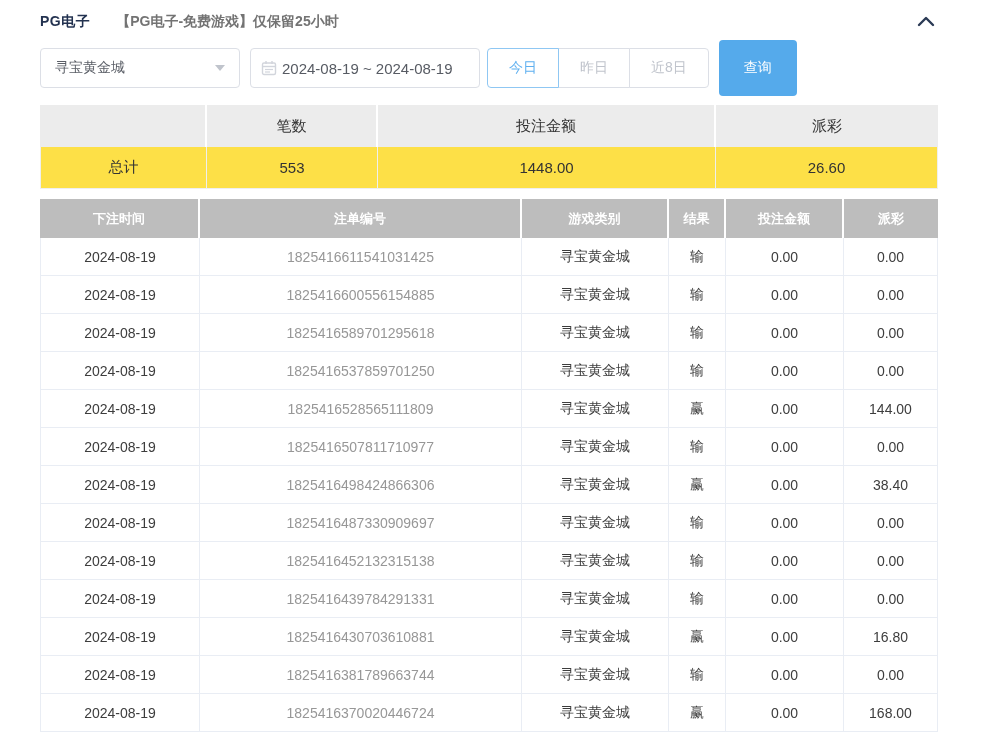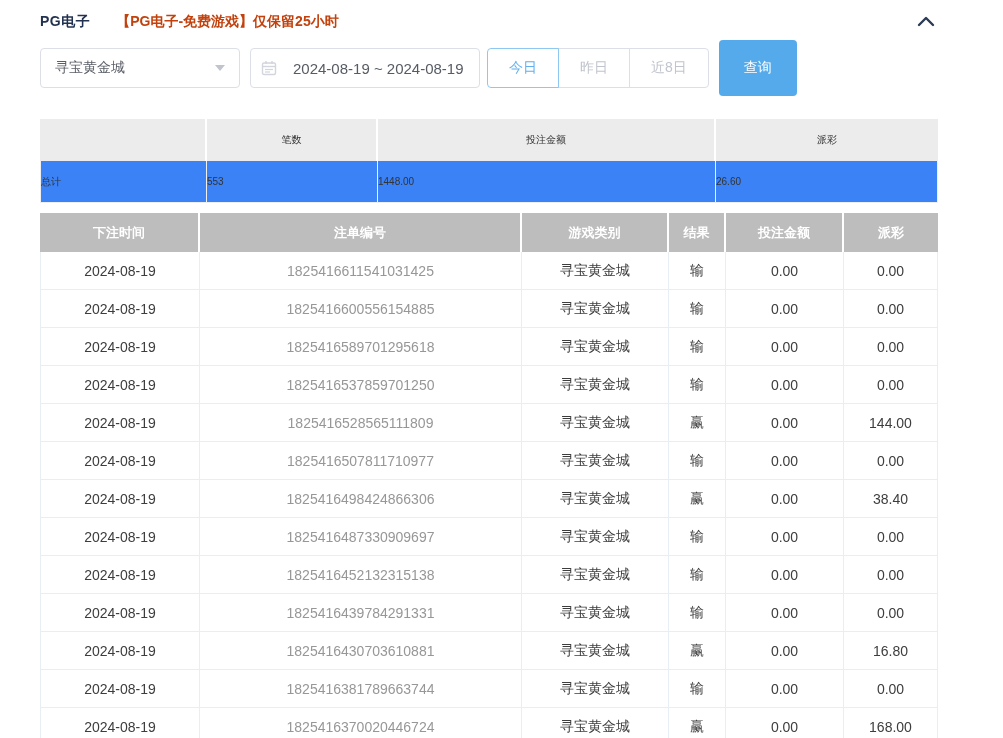--- a/index.html
+++ b/index.html
@@ -6,64 +6,64 @@
   html, body { width: 1003px; height: 738px; overflow: hidden; background: #fff; }
   body {
     font-family: "Liberation Sans", "DejaVu Sans", sans-serif;
     padding: 8px 65px 0 40px;
   }
   .content { width: 898px; }
 
   
   .topbar { display: flex; align-items: center; height: 28px; }
   .title { font-size: 14px; font-weight: bold; color: #233250; letter-spacing: .5px; }
-  .notice { font-size: 14px; font-weight: bold; color: #c2410c; margin-left: 26px; }
+  .notice { font-size: 14px; font-weight: bold; color: #737373; margin-left: 26px; }
   .collapse-btn { margin-left: auto; background: none; border: none; cursor: pointer; height: 20px; display: flex; align-items: center; }
 
   
   .filters { display: flex; align-items: center; margin-top: 12px; height: 40px; }
   .select {
     width: 200px; height: 40px; border: 1px solid #dcdfe6; border-radius: 4px;
     display: flex; align-items: center; justify-content: space-between;
     padding: 0 14px; color: #5a5e66; font-size: 14px; cursor: pointer; background: #fff;
   }
   .caret-down {
     width: 0; height: 0; border-left: 5px solid transparent; border-right: 5px solid transparent;
     border-top: 6px solid #c0c4cc;
   }
   .date-input {
     width: 230px; height: 40px; border: 1px solid #dcdfe6; border-radius: 4px;
-    display: flex; align-items: center; gap: 16px; padding: 0 10px;
+    display: flex; align-items: center; gap: 5px; padding: 0 10px;
     color: #575b63; font-size: 15px; margin-left: 10px; cursor: pointer; background: #fff;
     white-space: nowrap;
   }
   .btn-group { display: flex; margin-left: 7px; }
   .qbtn {
     height: 40px; padding: 0 21px; background: #fff; border: 1px solid #dcdfe6;
     color: #c0c4cc; font-size: 14px; cursor: pointer; margin-left: -1px; position: relative;
     font-family: inherit;
   }
   .qbtn:first-child { border-radius: 4px 0 0 4px; margin-left: 0; }
   .qbtn:last-child { border-radius: 0 4px 4px 0; }
   .qbtn.active { color: #5fb0f0; border-color: #8fc7f3; z-index: 2; text-align: right; }
   .search-btn {
     margin-left: 10px; width: 78px; height: 56px; border: none; border-radius: 4px;
     background: #55aaeb; color: #fff; font-size: 14px; cursor: pointer; font-family: inherit;
   }
 
   
   table { border-collapse: separate; border-spacing: 0; width: 898px; table-layout: fixed; }
-  .summary-table { margin-top: 31px; font-size: 10px; }
+  .summary-table { margin-top: 17px; font-size: 15px; }
   .summary-table th {
     background: #ececec; height: 42px; font-weight: normal; color: #333;
     border-right: 2px solid #fff; text-align: center;
   }
   .summary-table th:last-child { border-right: none; }
   .summary-table td {
-    height: 42px; color: #333; background: #3b82f6;
+    height: 42px; text-align: center; color: #333; background: #fde047;
     border-bottom: 1px solid #efefef; border-right: 1px solid #efefef;
   }
   .summary-table td:first-child { border-left: 1px solid #efefef; }
 
   
   .bet-table { margin-top: 10px; }
   .bet-table th {
     background: #bdbdbd; color: #fff; height: 39px; font-size: 13px; font-weight: bold;
     border-right: 2px solid #fff; text-align: center;
   }

